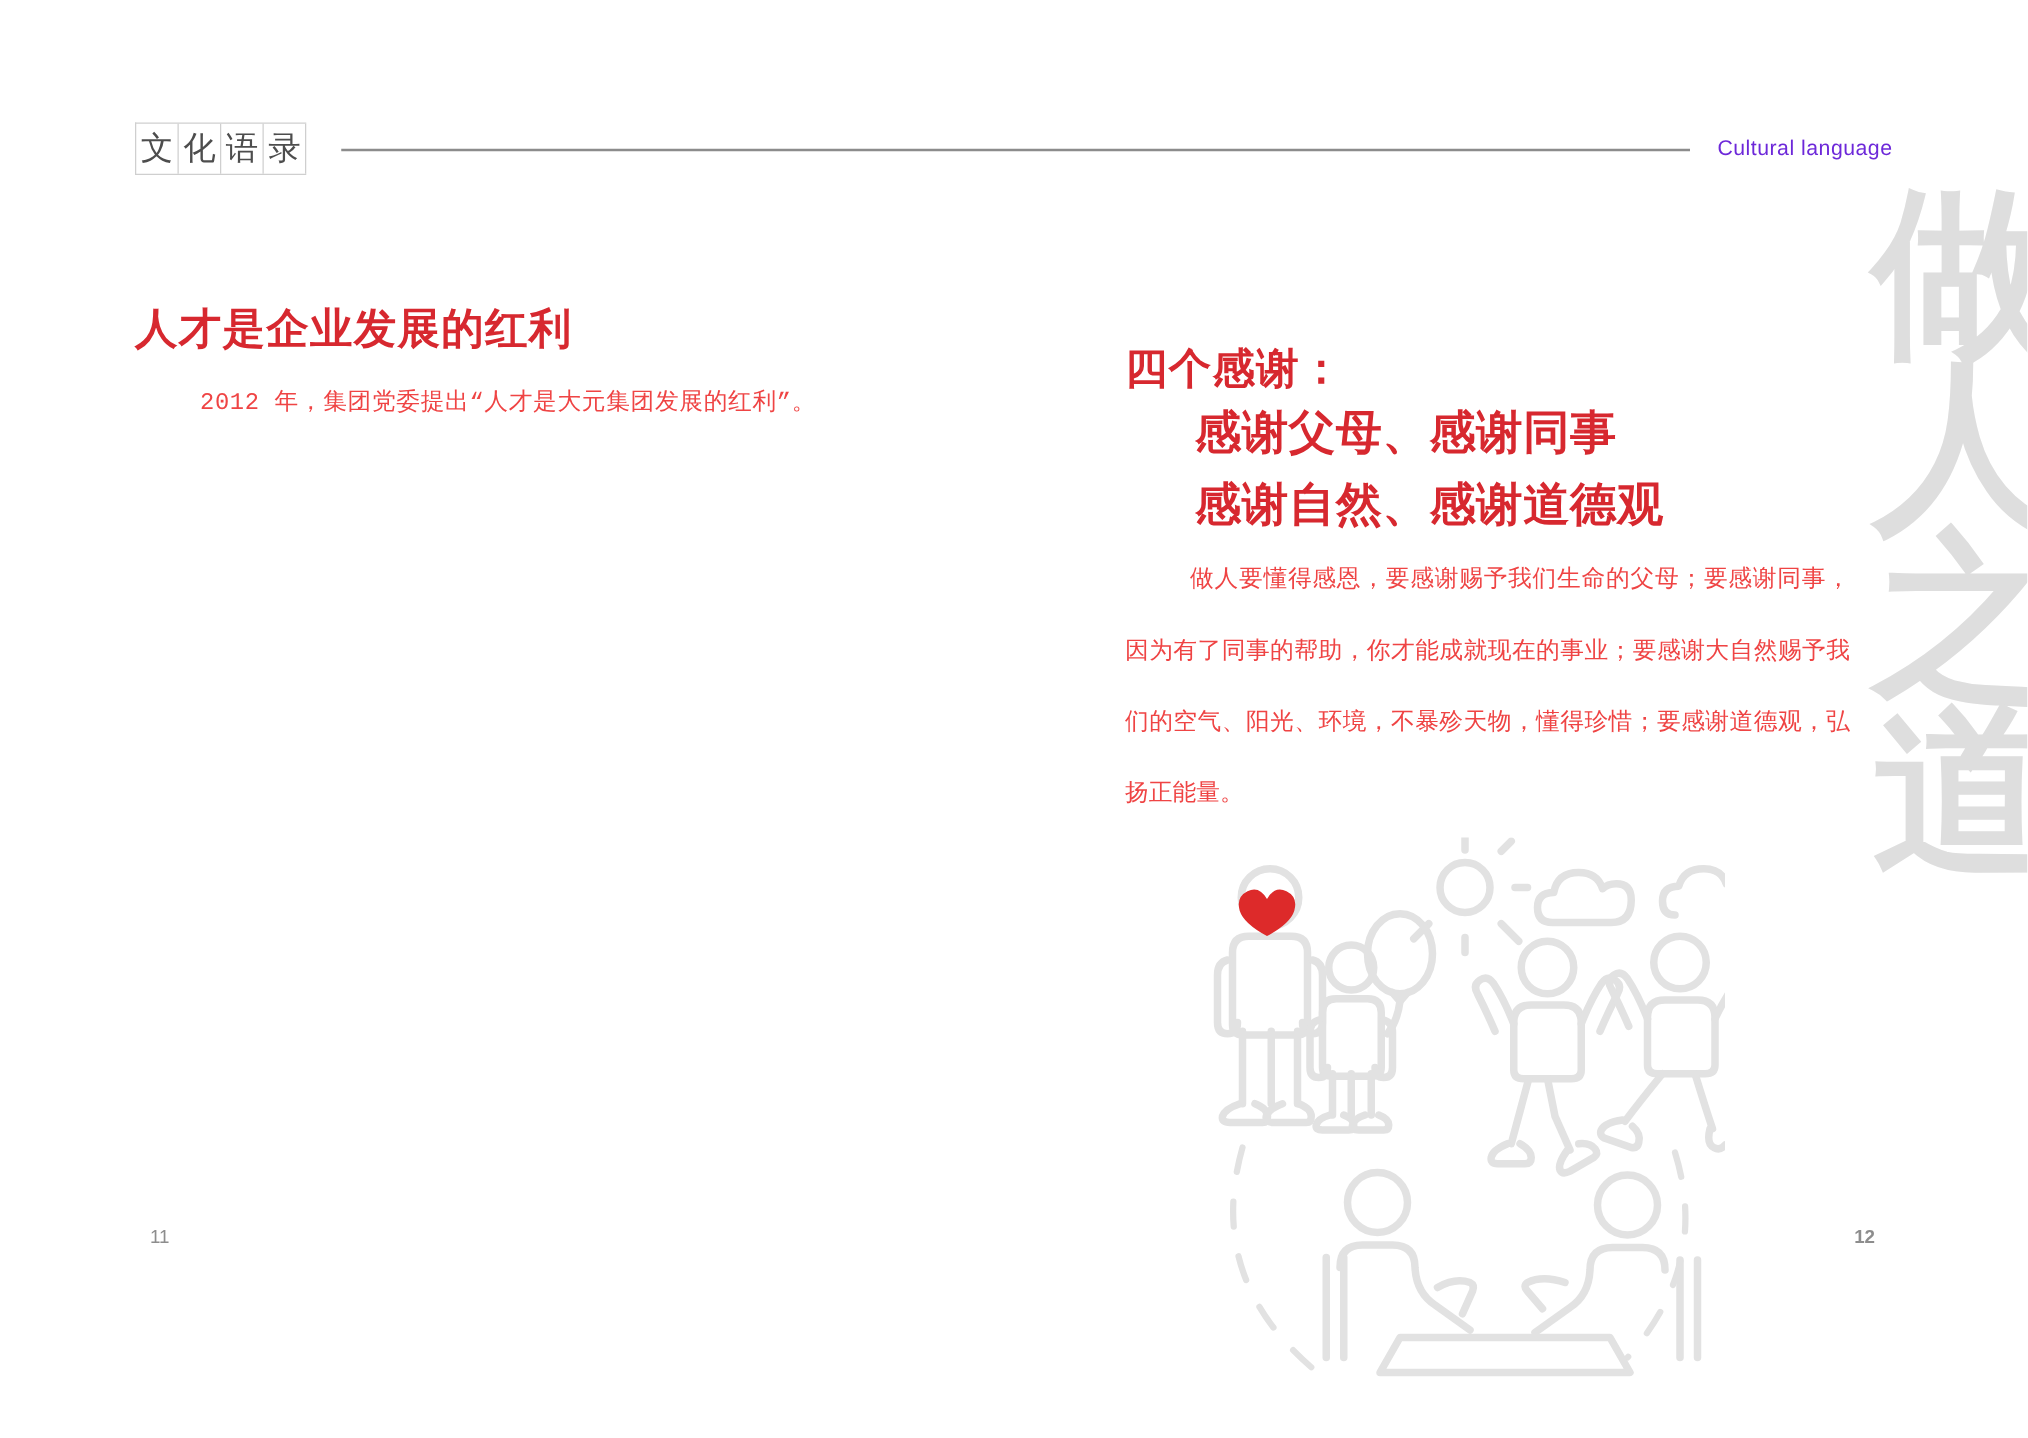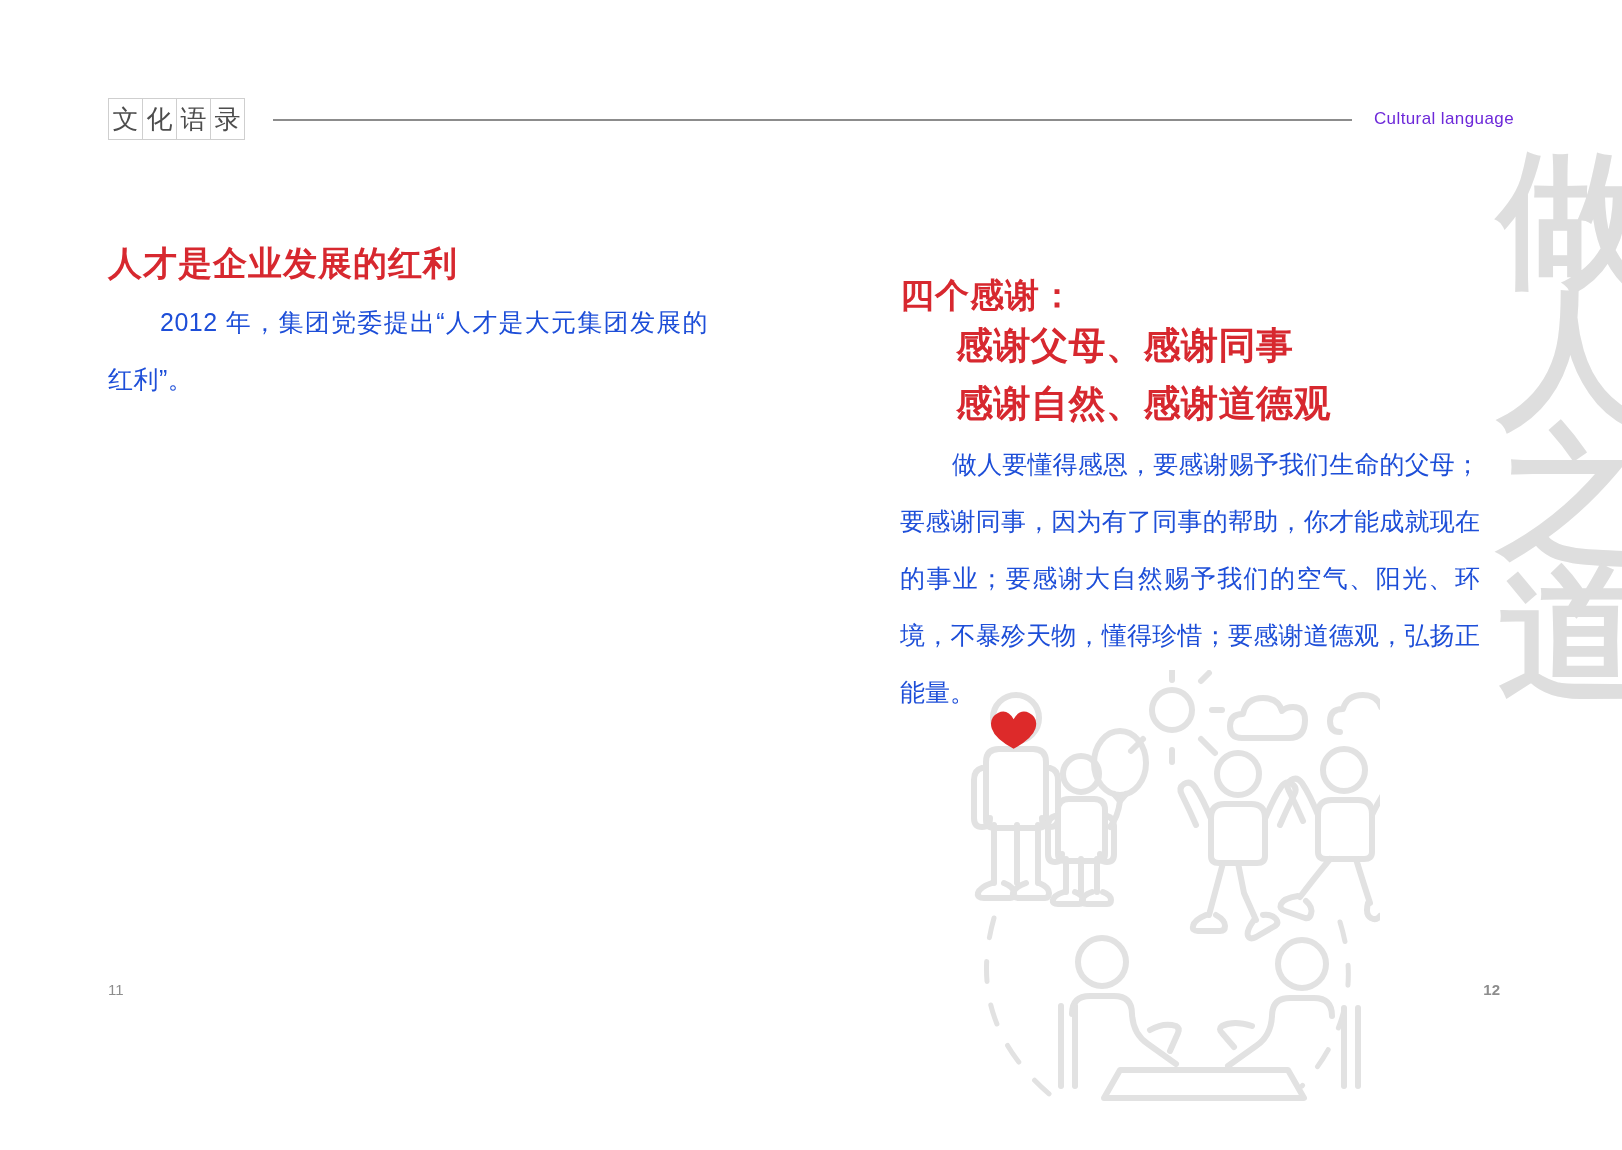--- a/index.html
+++ b/index.html
@@ -106,24 +106,24 @@
   }
   .h-red.small-gap { margin-bottom: 2px; margin-top: 32px; }
   .h-red.sub {
     font-size: 37px;
     line-height: 50px;
     letter-spacing: 0.5px;
   }
   .h-red.indent { padding-left: 56px; }
 
   .body-text {
-    font-family: Liberation Sans, sans-serif;
-    font-size: 25px;
+    font-family: Liberation Mono, monospace;
+    font-size: 19px;
     line-height: 57px;
-    color: #1d4ed8;
+    color: #ef4444;
     text-indent: 52px;
     letter-spacing: 0.5px;
     margin: 6px 0 0 0;
     text-align: justify;
   }
   .body-text.tight { letter-spacing: 0; }
 
   
   .illus {
     position: absolute;
@@ -137,21 +137,21 @@
 
   
   .pagenum {
     position: absolute;
     bottom: 152px;
     font-size: 15px;
     color: #8d8d8d;
     font-family: "Liberation Sans", sans-serif;
     z-index: 3;
   }
-  .pagenum-left  { left: 108px; margin-top: 16px; }
+  .pagenum-left  { left: 120px; margin-top: 16px; }
   .pagenum-right { right: 122px; font-weight: bold; }
 </style>
 </head>
 <body>
 
 <div class="page">
 
   <div class="header">
     <div class="header-title">
       <div class="cell">文</div>

